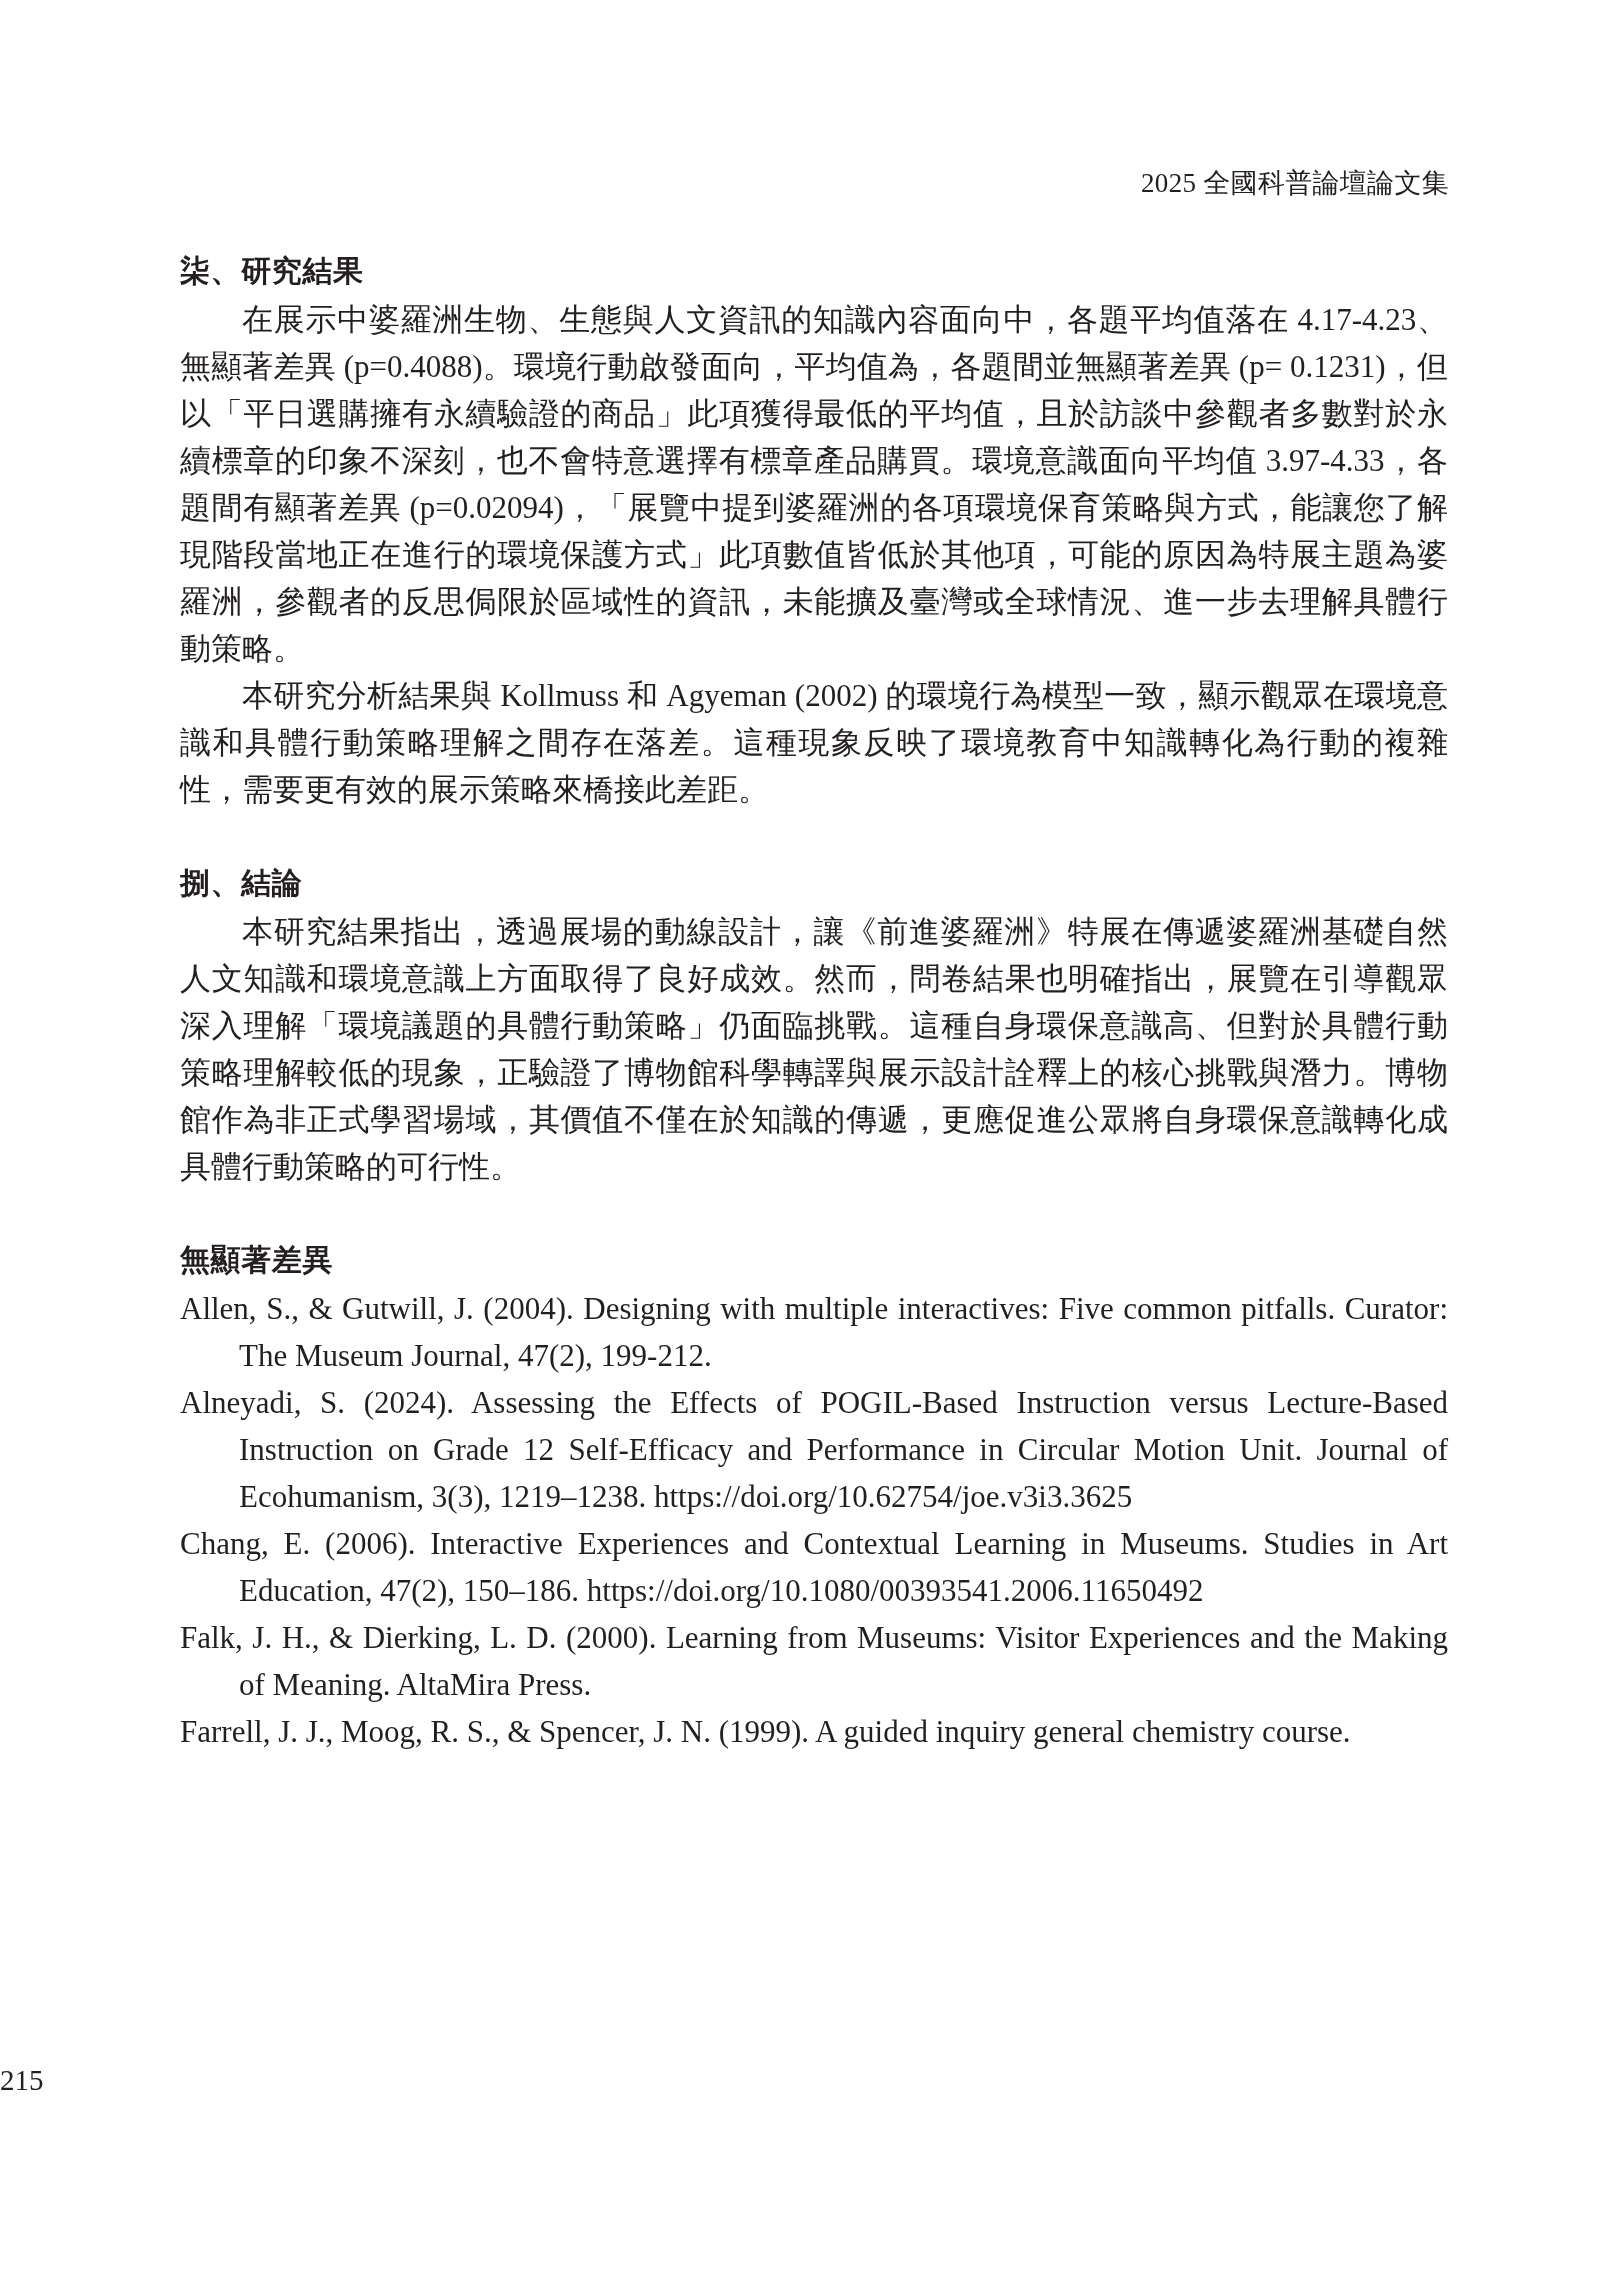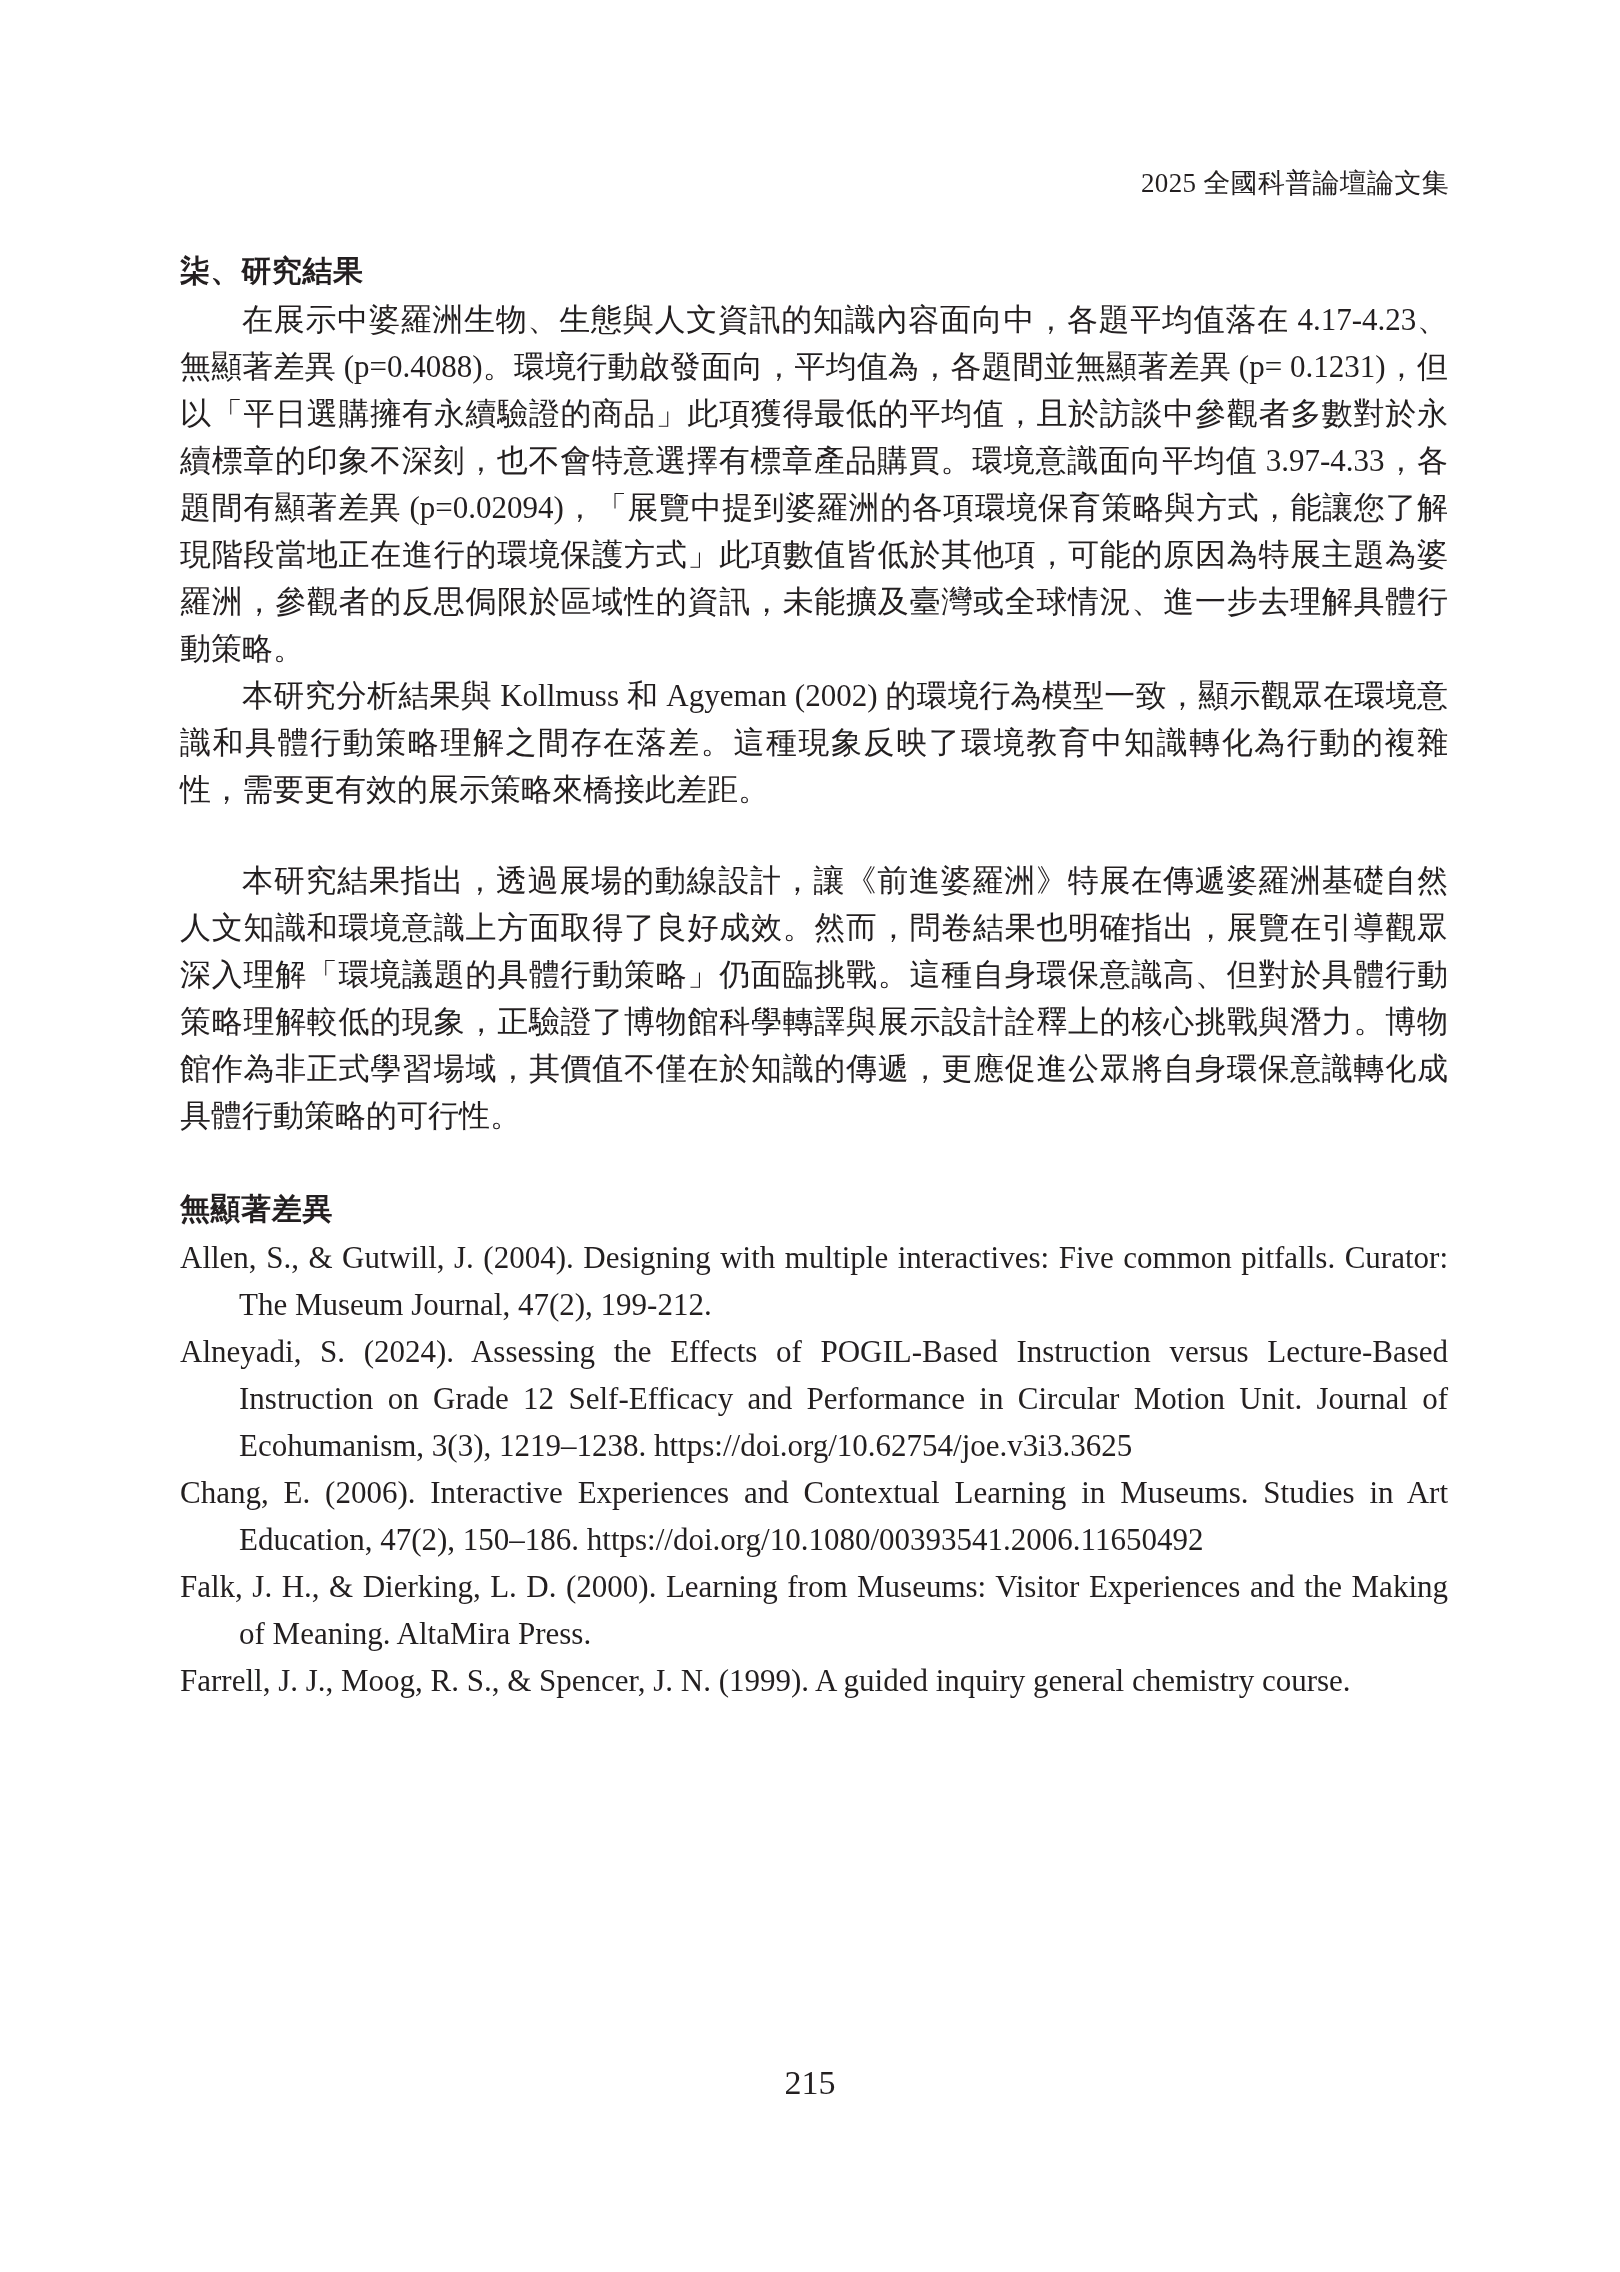--- a/index.html
+++ b/index.html
@@ -60,41 +60,41 @@
     margin-bottom: 0px;
   }
   .refs-title {
     margin-bottom: 0px;
   }
   .page-number {
     position: absolute;
     top: 2066px;
     left: 0;
     width: 1620px;
-    text-align: center;
-    font-size: 34px;
+    font-size: 29px;
     line-height: 1;
   }
 </style>
 </head>
 <body>
 
 <div class="running-header">2025 全國科普論壇論文集</div>
 
 <div class="content">
 
   <section>
     <h2 class="section-title">柒、研究結果</h2>
     <p class="para">在展示中婆羅洲生物、生態與人文資訊的知識內容面向中，各題平均值落在 4.17-4.23、無顯著差異 (p=0.4088)。環境行動啟發面向，平均值為，各題間並無顯著差異 (p= 0.1231)，但以「平日選購擁有永續驗證的商品」此項獲得最低的平均值，且於訪談中參觀者多數對於永續標章的印象不深刻，也不會特意選擇有標章產品購買。環境意識面向平均值 3.97-4.33，各題間有顯著差異 (p=0.02094)，「展覽中提到婆羅洲的各項環境保育策略與方式，能讓您了解現階段當地正在進行的環境保護方式」此項數值皆低於其他項，可能的原因為特展主題為婆羅洲，參觀者的反思侷限於區域性的資訊，未能擴及臺灣或全球情況、進一步去理解具體行動策略。</p>
     <p class="para">本研究分析結果與 Kollmuss 和 Agyeman (2002) 的環境行為模型一致，顯示觀眾在環境意識和具體行動策略理解之間存在落差。這種現象反映了環境教育中知識轉化為行動的複雜性，需要更有效的展示策略來橋接此差距。</p>
   </section>
 
   <div class="gap-section"></div>
 
   <section>
+    <h2 class="section-title">捌、結論</h2>
     <p class="para">本研究結果指出，透過展場的動線設計，讓《前進婆羅洲》特展在傳遞婆羅洲基礎自然人文知識和環境意識上方面取得了良好成效。然而，問卷結果也明確指出，展覽在引導觀眾深入理解「環境議題的具體行動策略」仍面臨挑戰。這種自身環保意識高、但對於具體行動策略理解較低的現象，正驗證了博物館科學轉譯與展示設計詮釋上的核心挑戰與潛力。博物館作為非正式學習場域，其價值不僅在於知識的傳遞，更應促進公眾將自身環保意識轉化成具體行動策略的可行性。</p>
   </section>
 
   <div class="gap-section"></div>
 
   <section>
     <h2 class="section-title refs-title">無顯著差異</h2>
     <ul class="refs">
       <li class="ref-item">Allen, S., &amp; Gutwill, J. (2004). Designing with multiple interactives: Five common pitfalls. Curator: The Museum Journal, 47(2), 199-212.</li>
       <li class="ref-item">Alneyadi, S. (2024). Assessing the Effects of POGIL-Based Instruction versus Lecture-Based Instruction on Grade 12 Self-Efficacy and Performance in Circular Motion Unit. Journal of Ecohumanism, 3(3), 1219–1238. https://doi.org/10.62754/joe.v3i3.3625</li>

